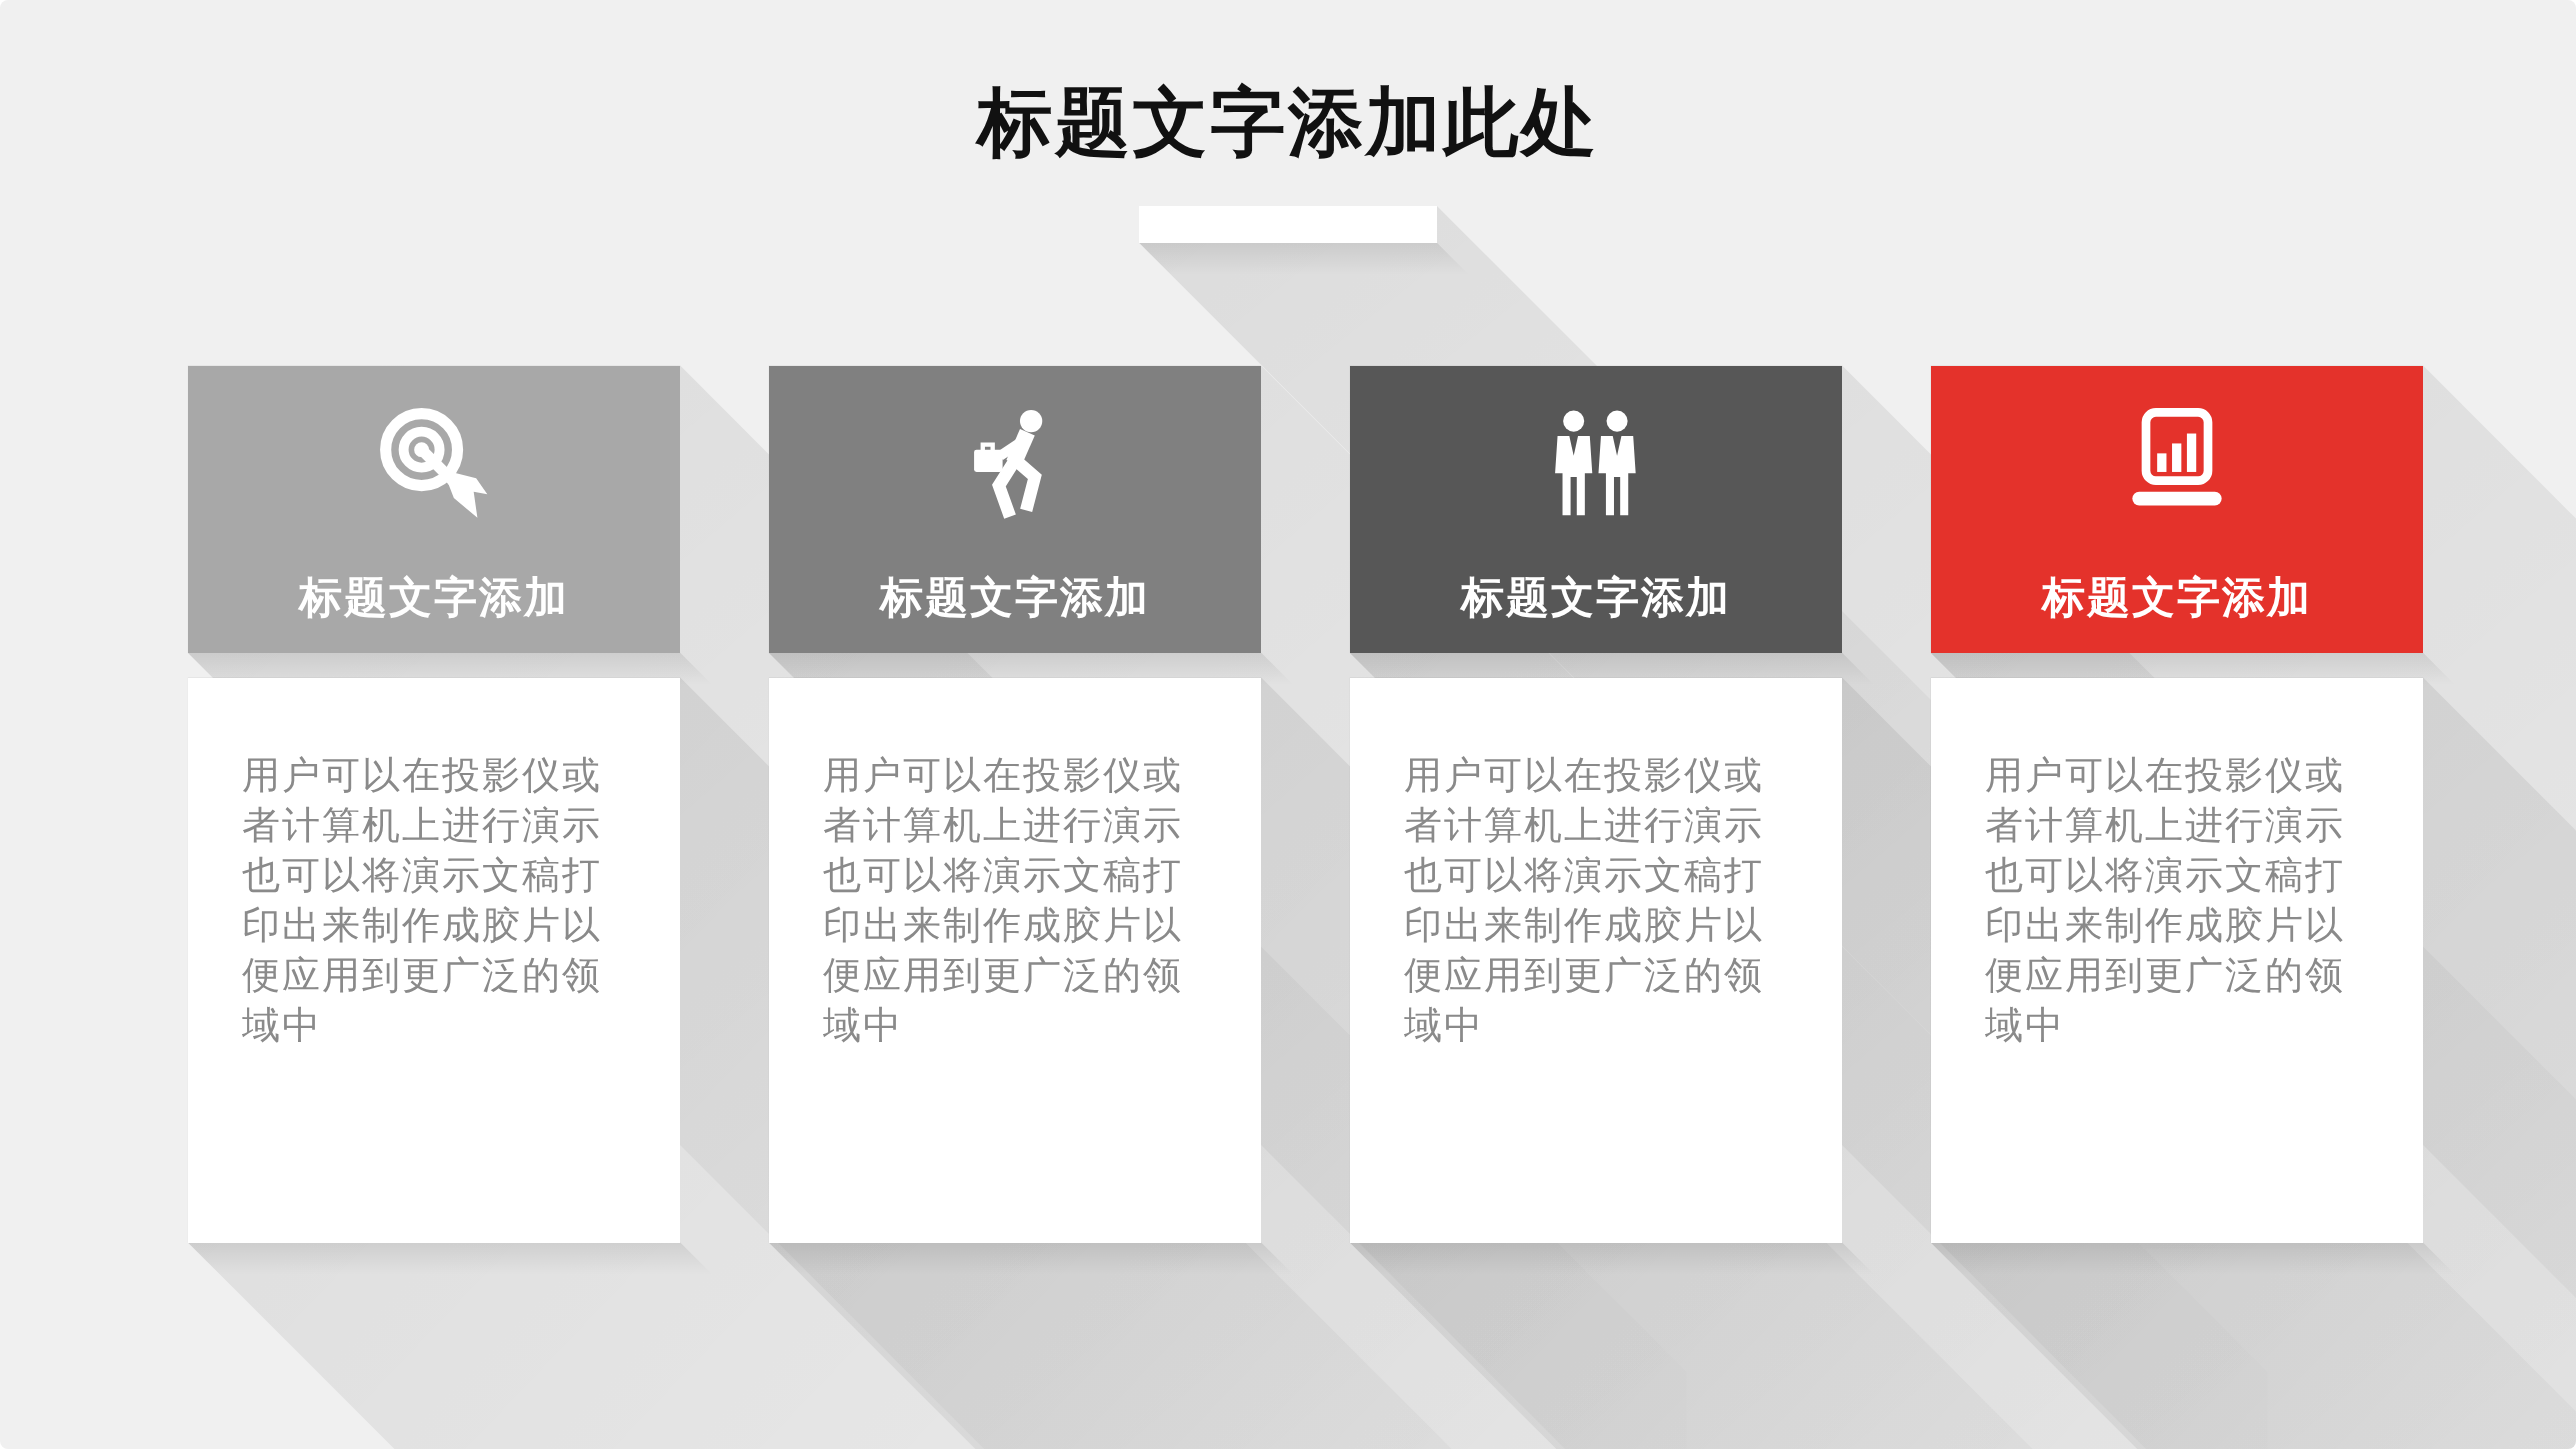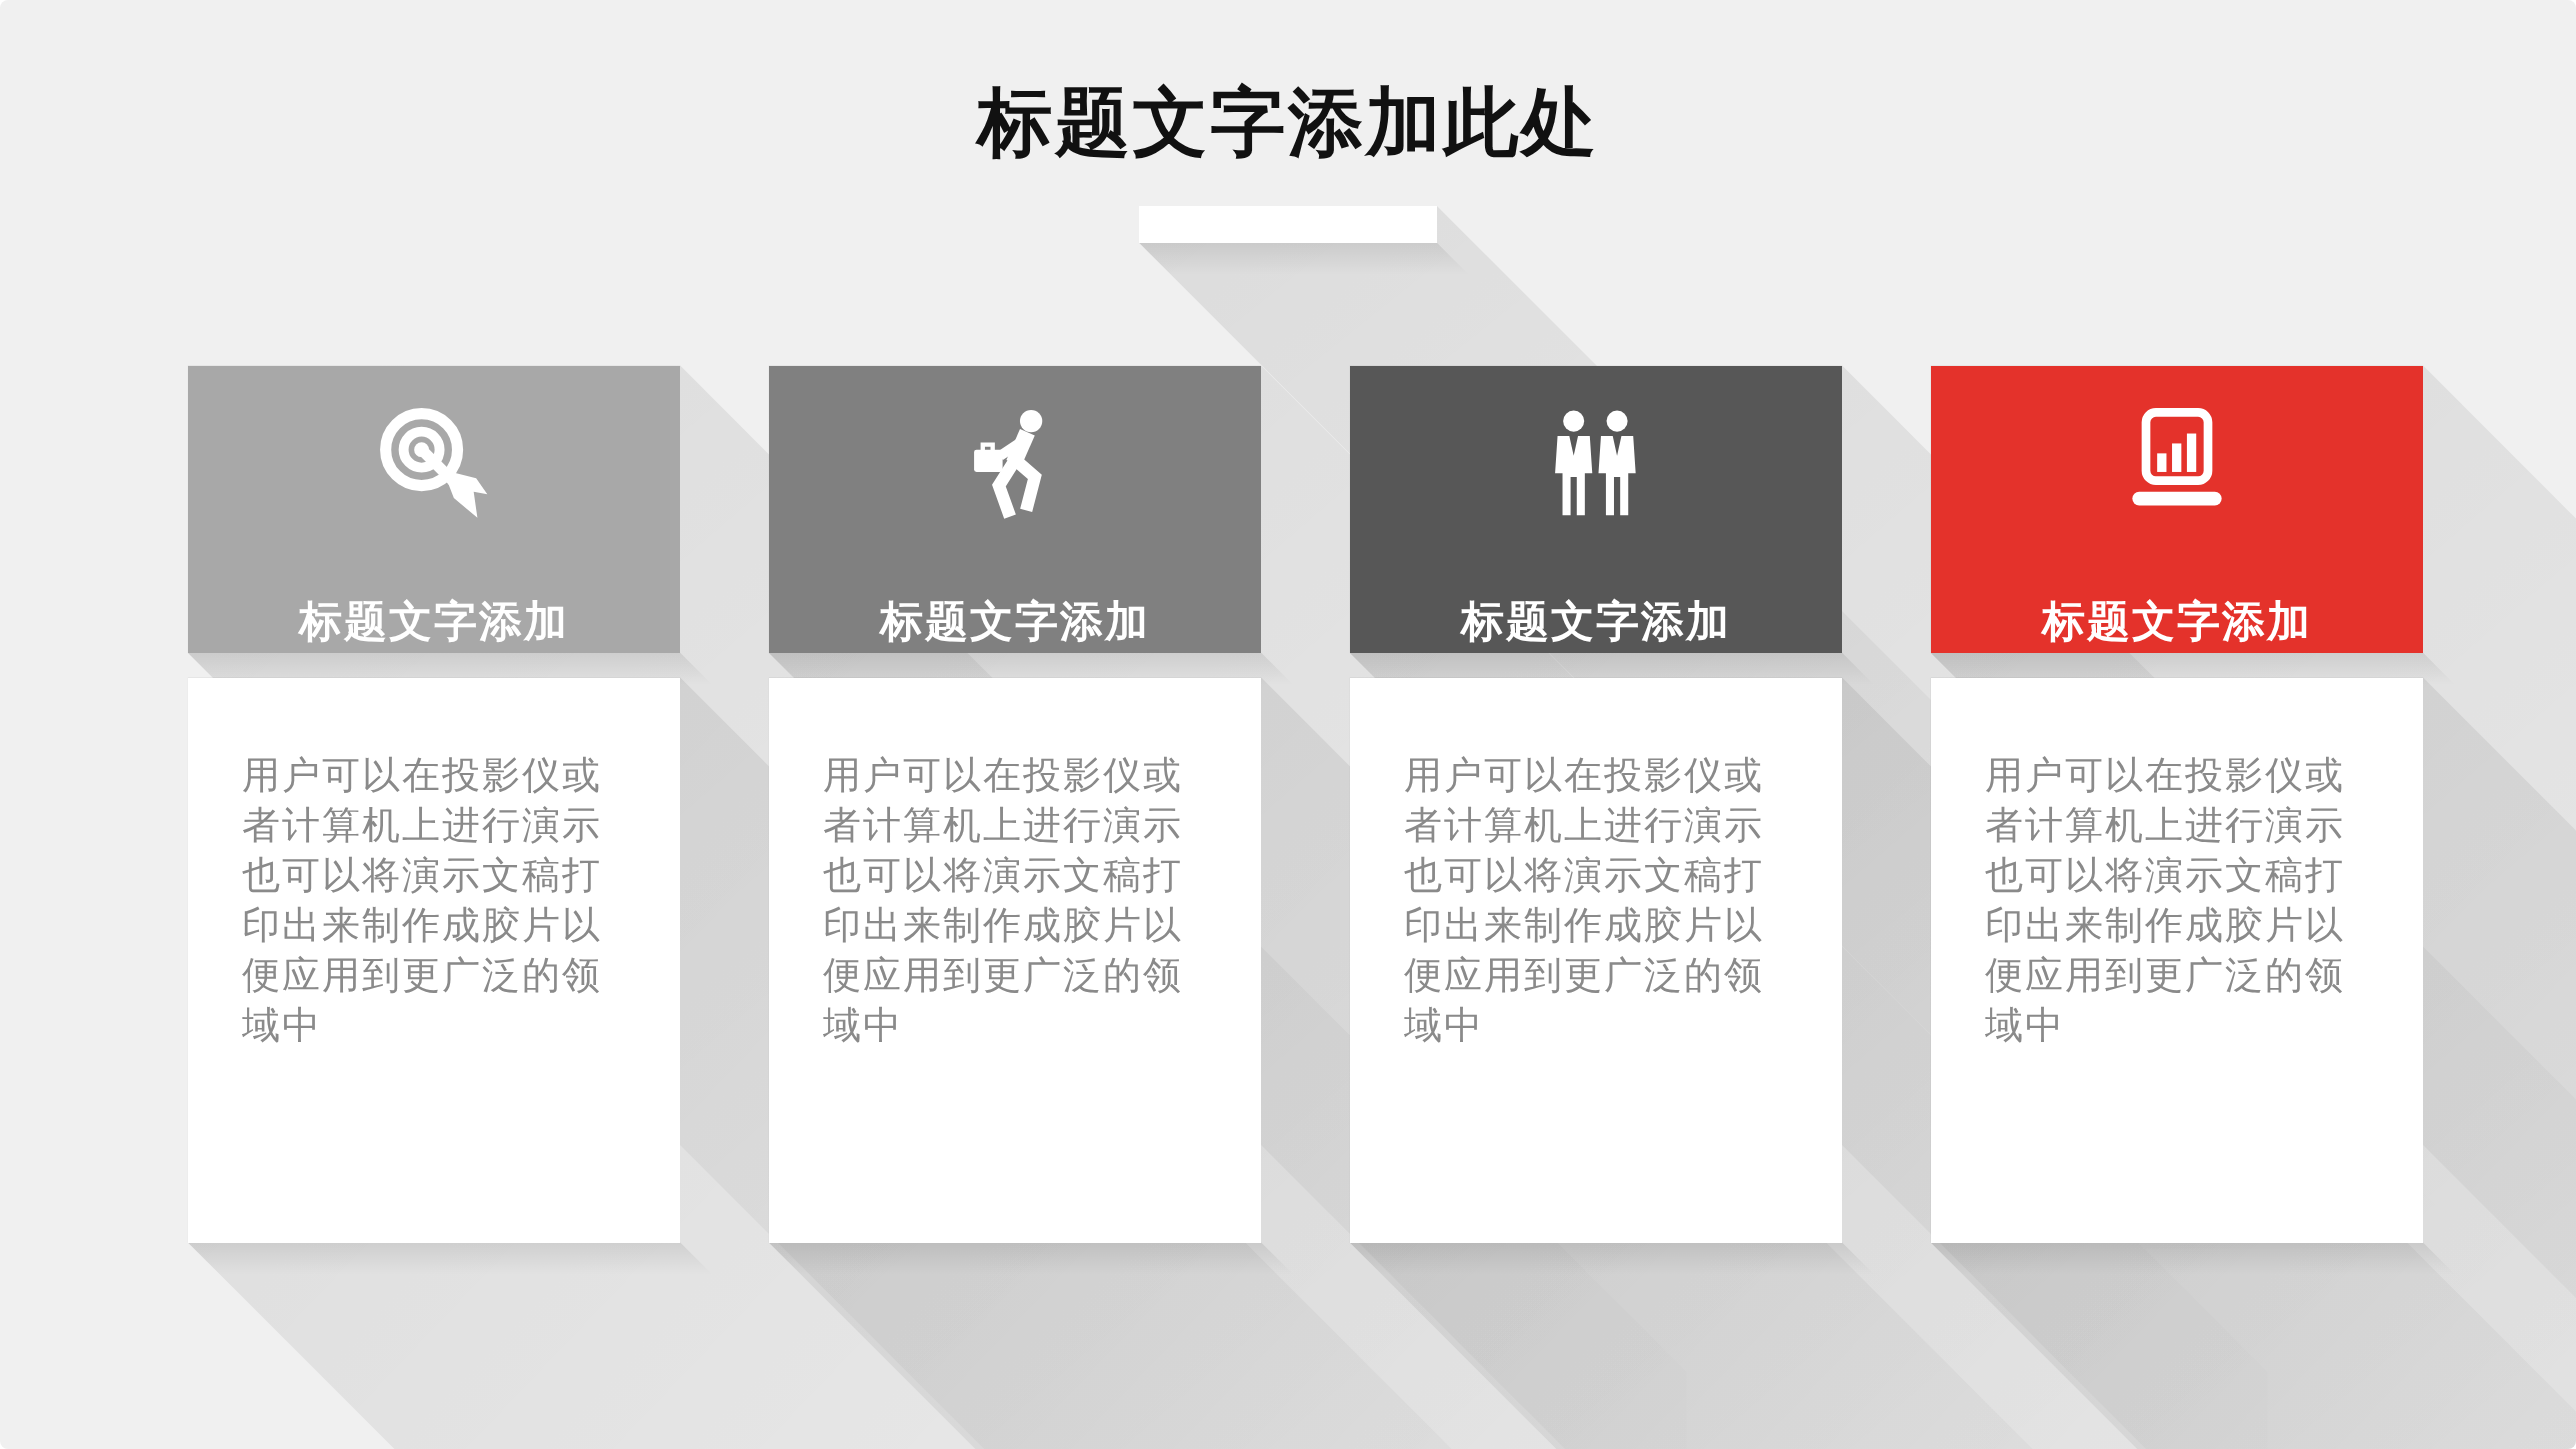--- a/index.html
+++ b/index.html
@@ -48,21 +48,21 @@
     z-index:2;
   }
   .card-header{
     position:absolute;
     left:0;top:0;
     width:492px;height:287px;
     display:flex;
     flex-direction:column;
     align-items:center;
     box-sizing:border-box;
-    padding:39px 0 8px 0;
+    padding:39px 0 32px 0;
   }
   .card-icon{
     width:124px;height:124px;
     display:block;
     flex:0 0 auto;
   }
   .card-icon svg{width:124px;height:124px;display:block;}
   .card-title{
     margin-top:auto;
     font-size:43px;

